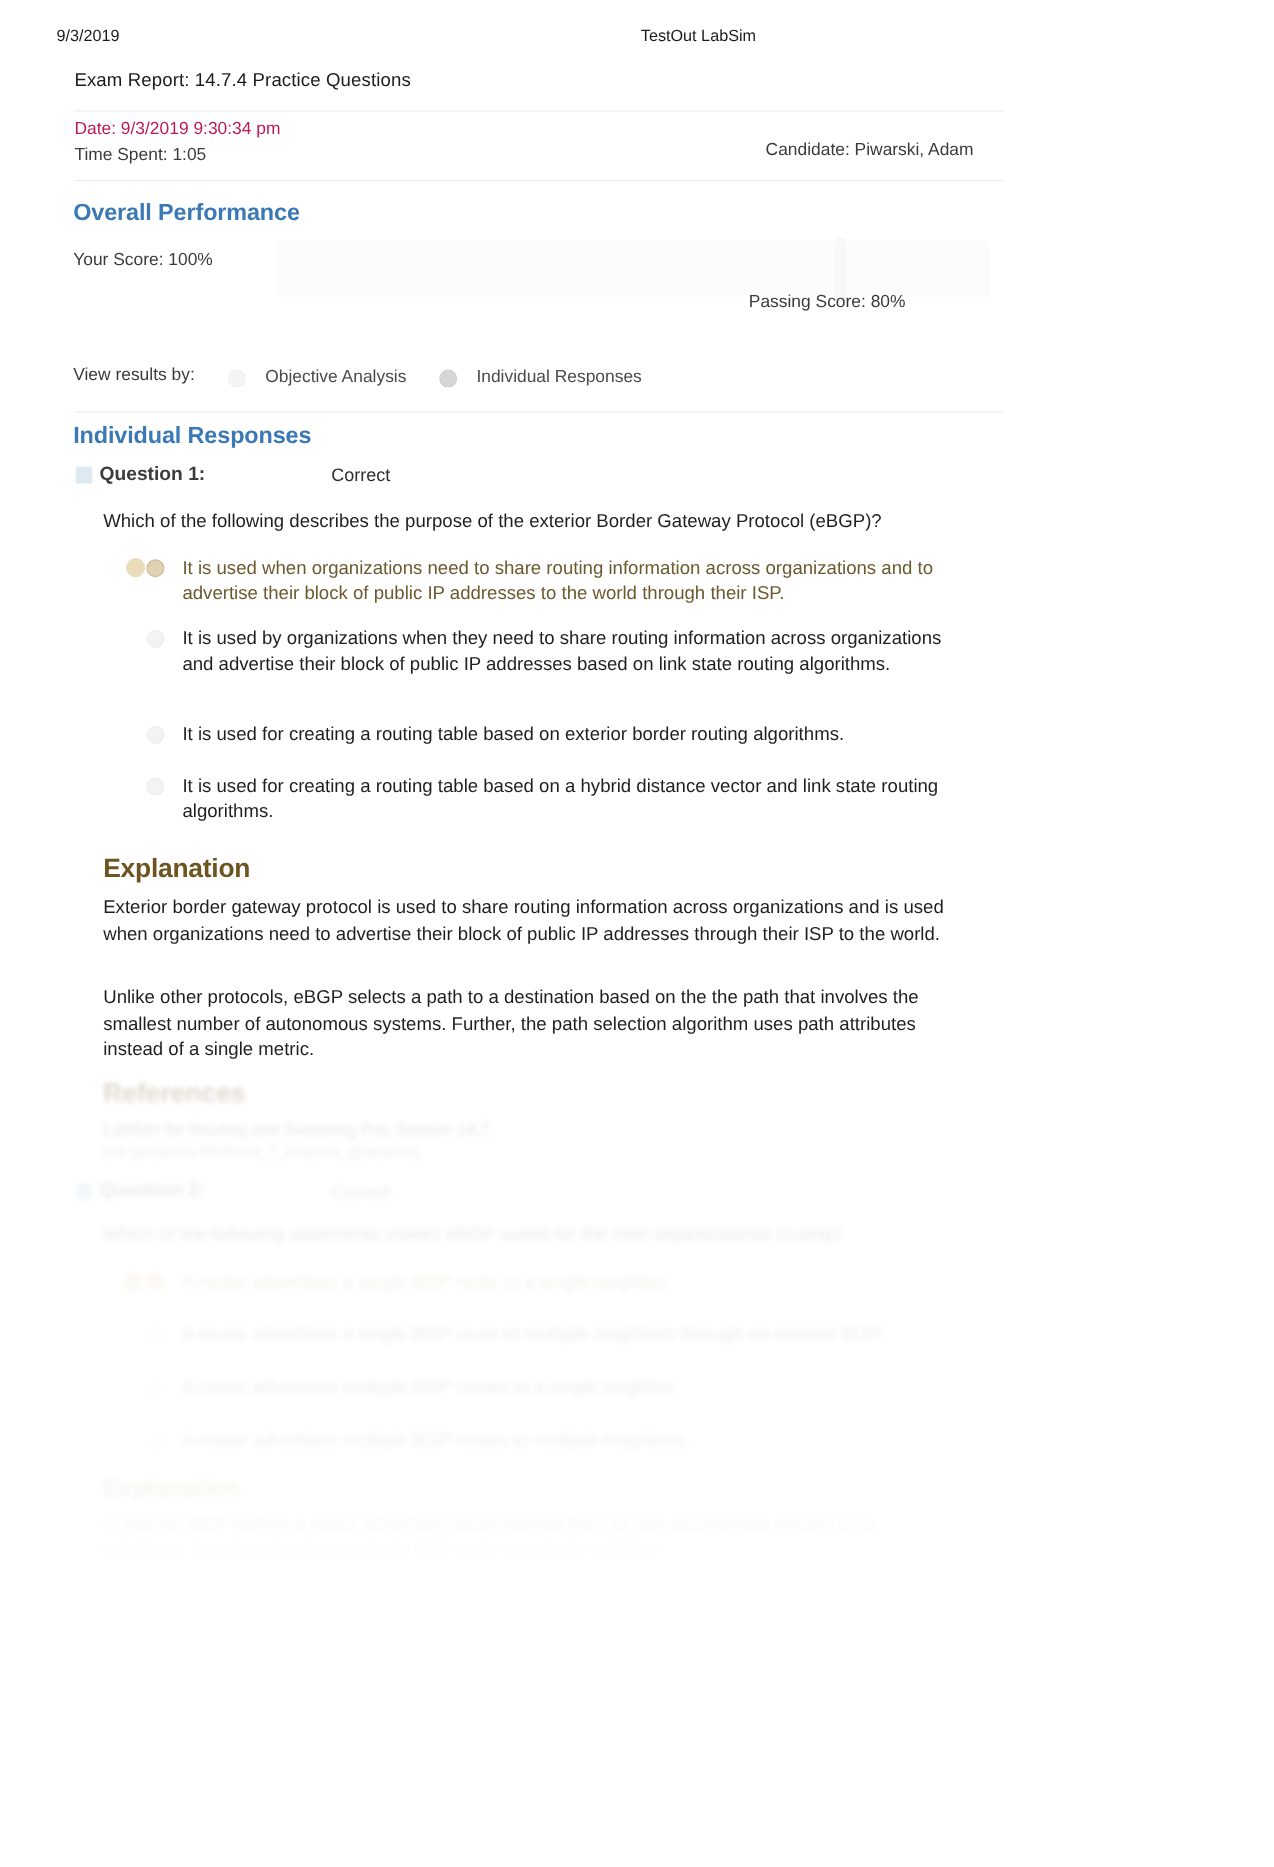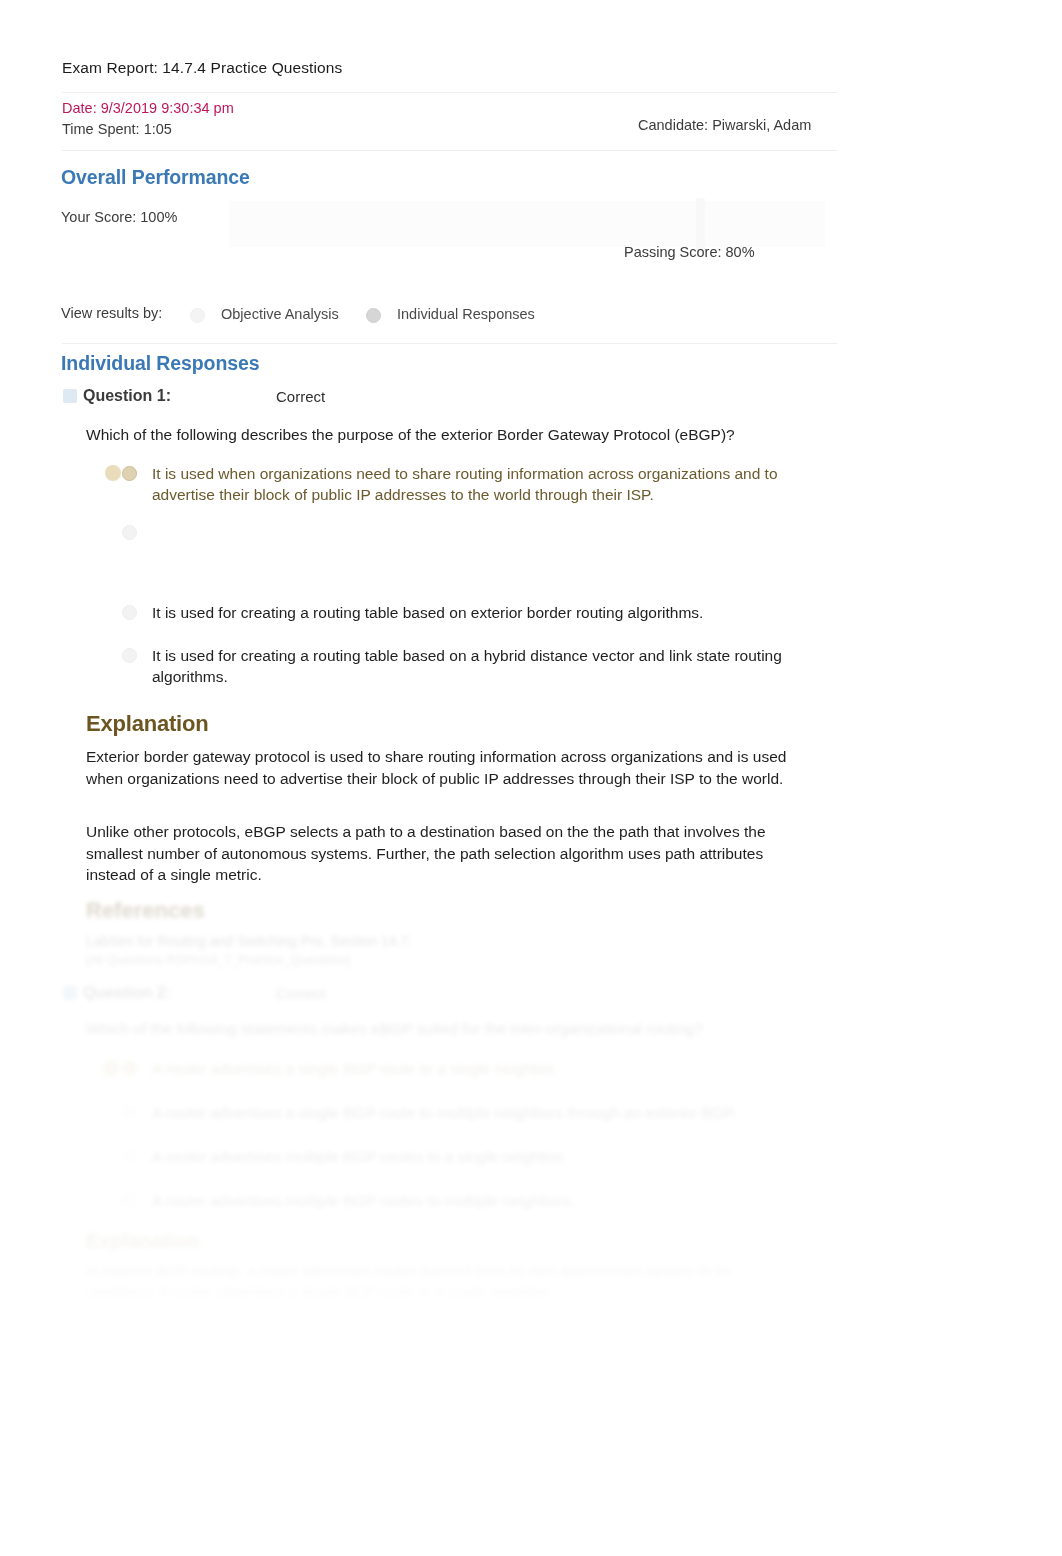--- a/index.html
+++ b/index.html
@@ -431,20 +431,24 @@
   .f-exp-body {
     position: absolute; left: 86px; top: 370px; width: 706px;
     font-size: 15px; line-height: 21px; color: #1f1f1f;
   }
 </style>
 </head>
 <body>
 
 <div class="page">
 
+  <div class="print-header">
+    <div class="print-date">9/3/2019</div>
+    <div class="print-app">TestOut LabSim</div>
+  </div>
 
   <div class="report-title">Exam Report: 14.7.4 Practice Questions</div>
   <div class="rule r1"></div>
 
   <div class="meta-row">
     <div class="meta-date">Date: 9/3/2019 9:30:34 pm</div>
     <div class="meta-time">Time Spent: 1:05</div>
     <div class="meta-candidate">Candidate: Piwarski, Adam</div>
   </div>
   <div class="rule r2"></div>
@@ -481,20 +485,21 @@
 
   <div class="options">
     <div class="opt correct" style="height:42px;">
       <div class="opt-mark"></div>
       <div class="opt-radio"></div>
       <div class="opt-text">It is used when organizations need to share routing information across organizations and to advertise their block of public IP addresses to the world through their ISP.</div>
     </div>
     <div class="opt" style="height:63px;">
       <div class="opt-mark"></div>
       <div class="opt-radio"></div>
+      <div class="opt-text">It is used by organizations when they need to share routing information across organizations and advertise their block of public IP addresses based on link state routing algorithms.</div>
     </div>
     <div class="opt" style="height:21px;">
       <div class="opt-mark"></div>
       <div class="opt-radio"></div>
       <div class="opt-text">It is used for creating a routing table based on exterior border routing algorithms.</div>
     </div>
     <div class="opt" style="height:42px;">
       <div class="opt-mark"></div>
       <div class="opt-radio"></div>
       <div class="opt-text">It is used for creating a routing table based on a hybrid distance vector and link state routing algorithms.</div>

